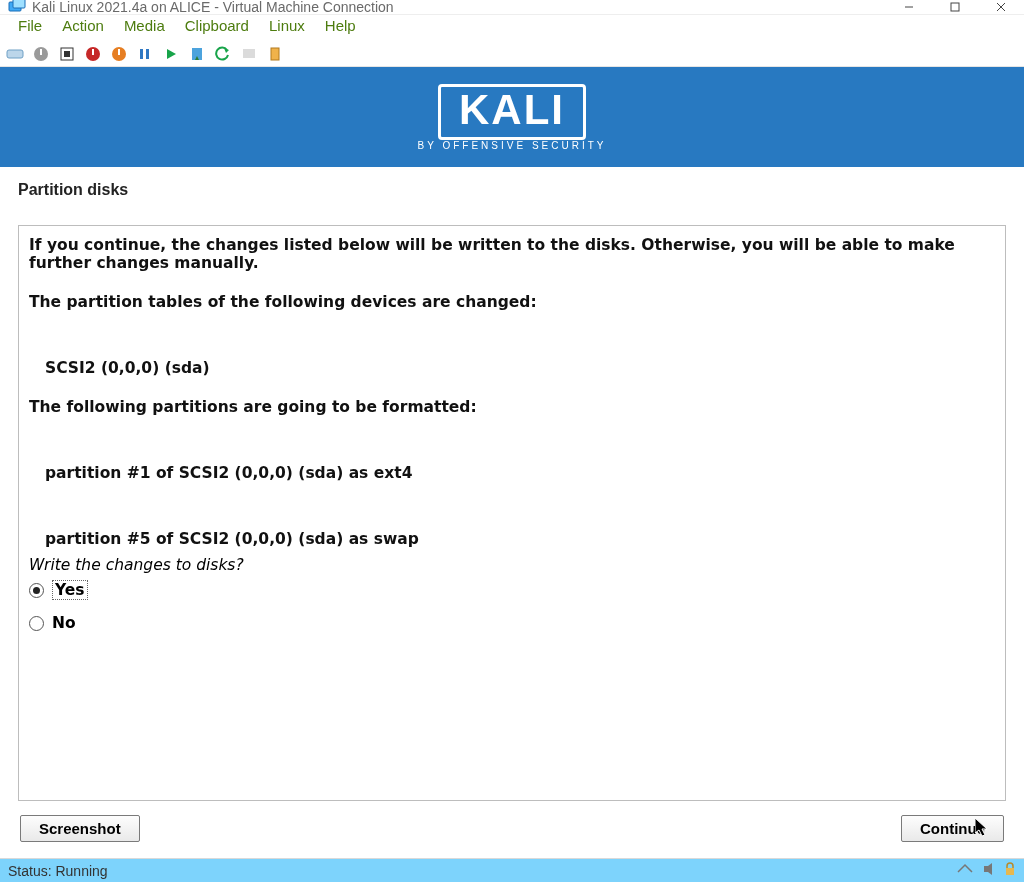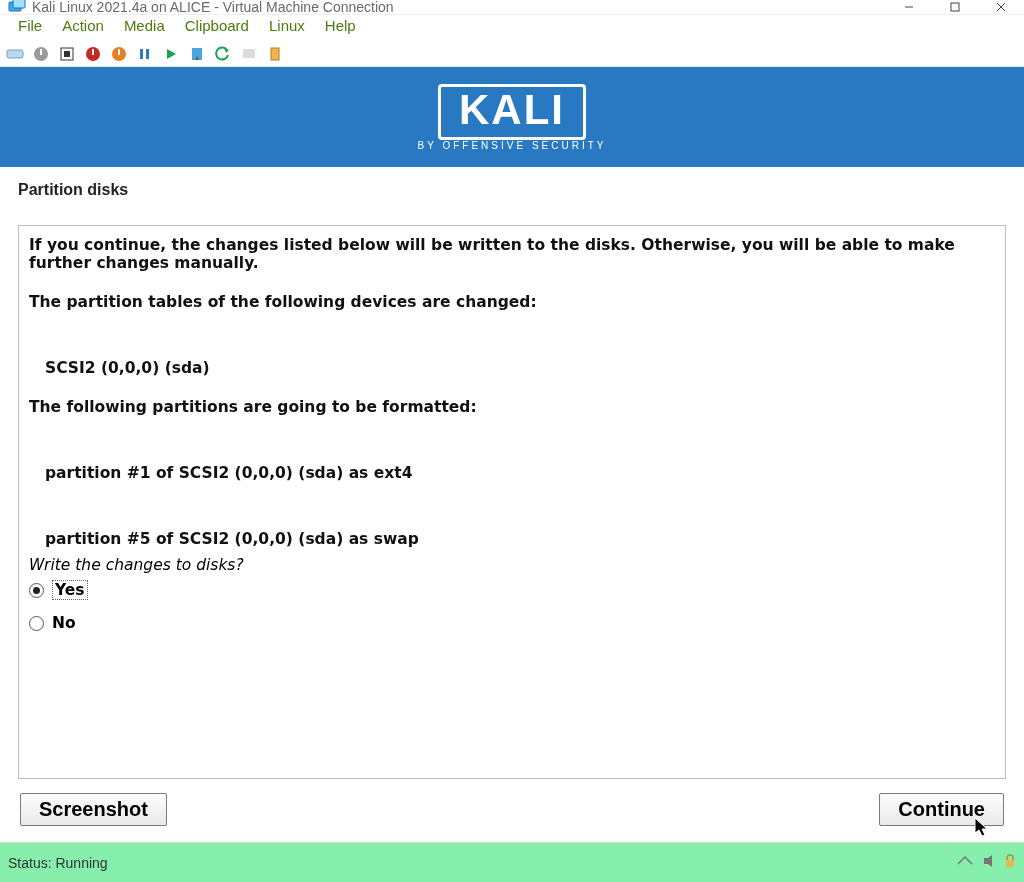--- a/index.html
+++ b/index.html
@@ -110,29 +110,29 @@
   }
   .radio-inner { width:7px; height:7px; background:#222; border-radius:50%; }
   .focus-box { border:1px dotted #666; padding: 0 2px; }
   .btnrow {
     display:flex; justify-content:space-between; padding: 14px 2px 8px 2px;
   }
   .btn {
     border:1px solid #7a7a7a;
     background: linear-gradient(#fdfdfd,#e9e9e9);
     padding: 4px 18px;
-    font-size:20px;
+    font-size:15px;
     font-weight:600;
     border-radius:2px;
     text-align:center;
   }
   .statusbar {
-    height: 40px;
+    height: 24px;
     border-top:1px solid #d9d9d9;
-    background:#86efac;
+    background:#7dd3fc;
     display:flex;
     align-items:center;
     padding: 0 8px;
     font-size:14px;
     color:#333;
     gap:8px;
   }
   .statusbar .gap { flex:1; }
   .cursor {
     position:absolute;

